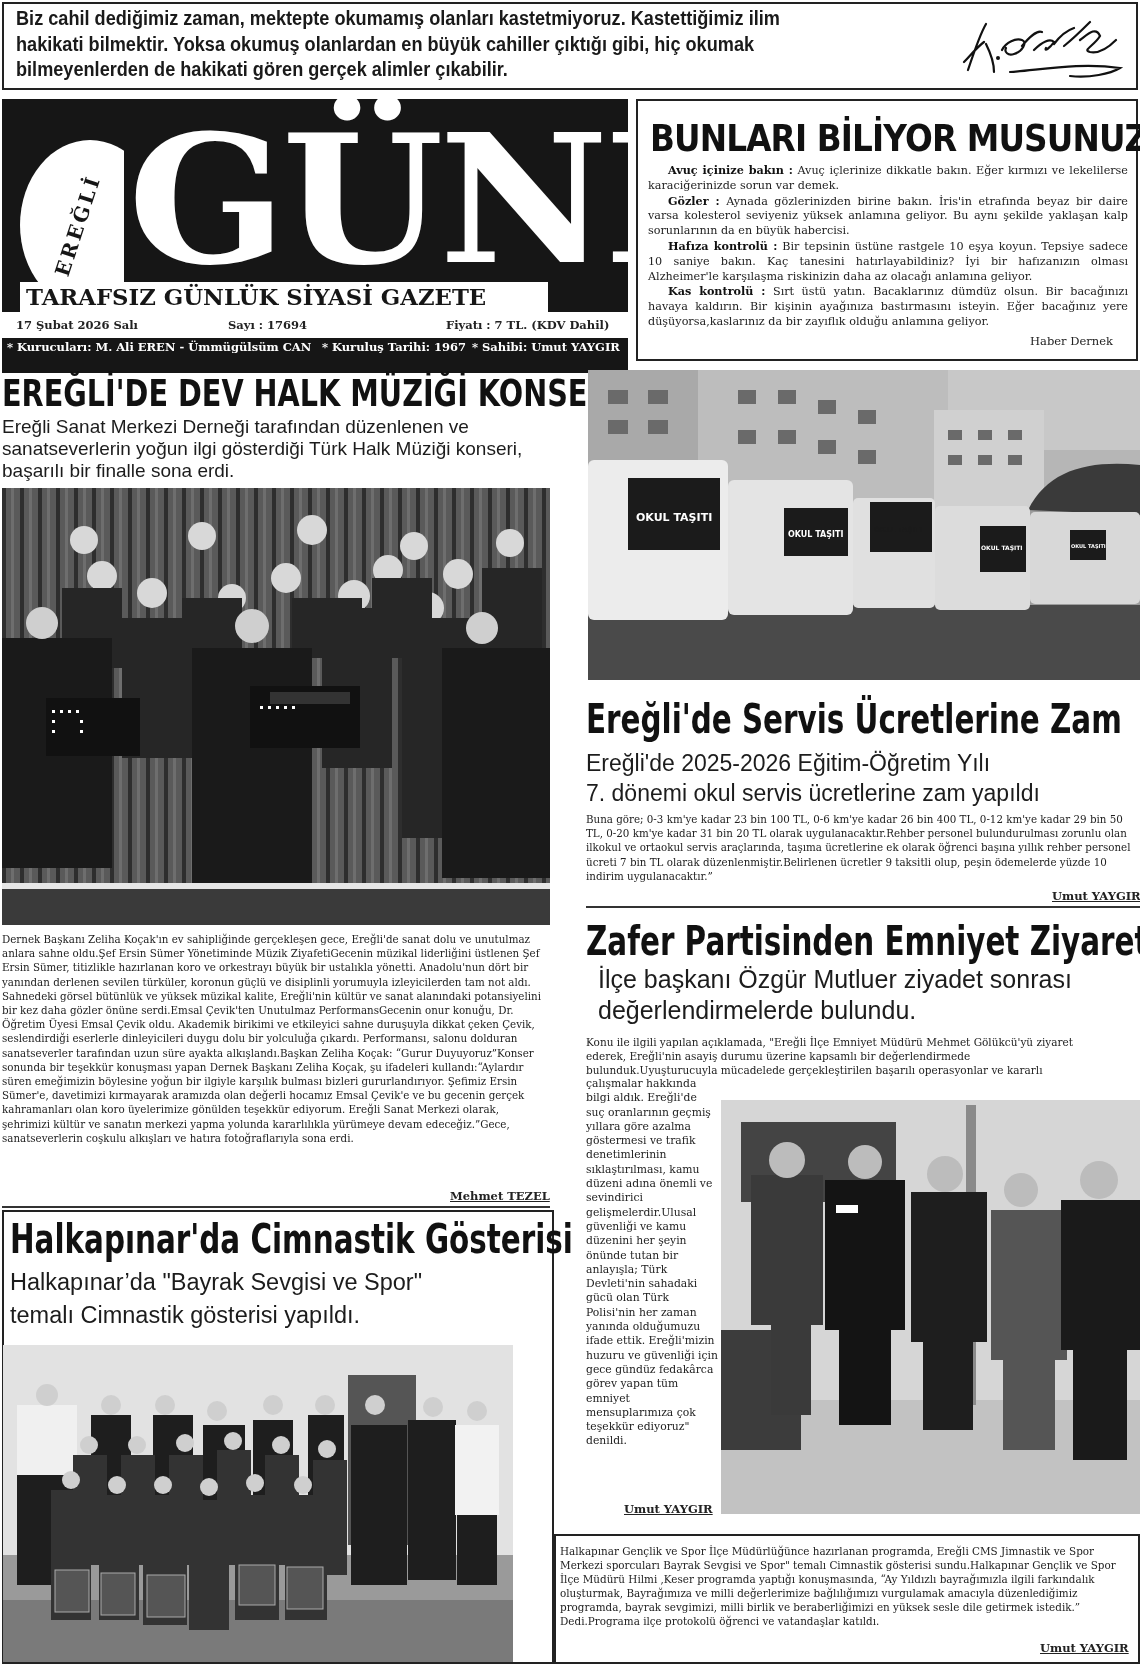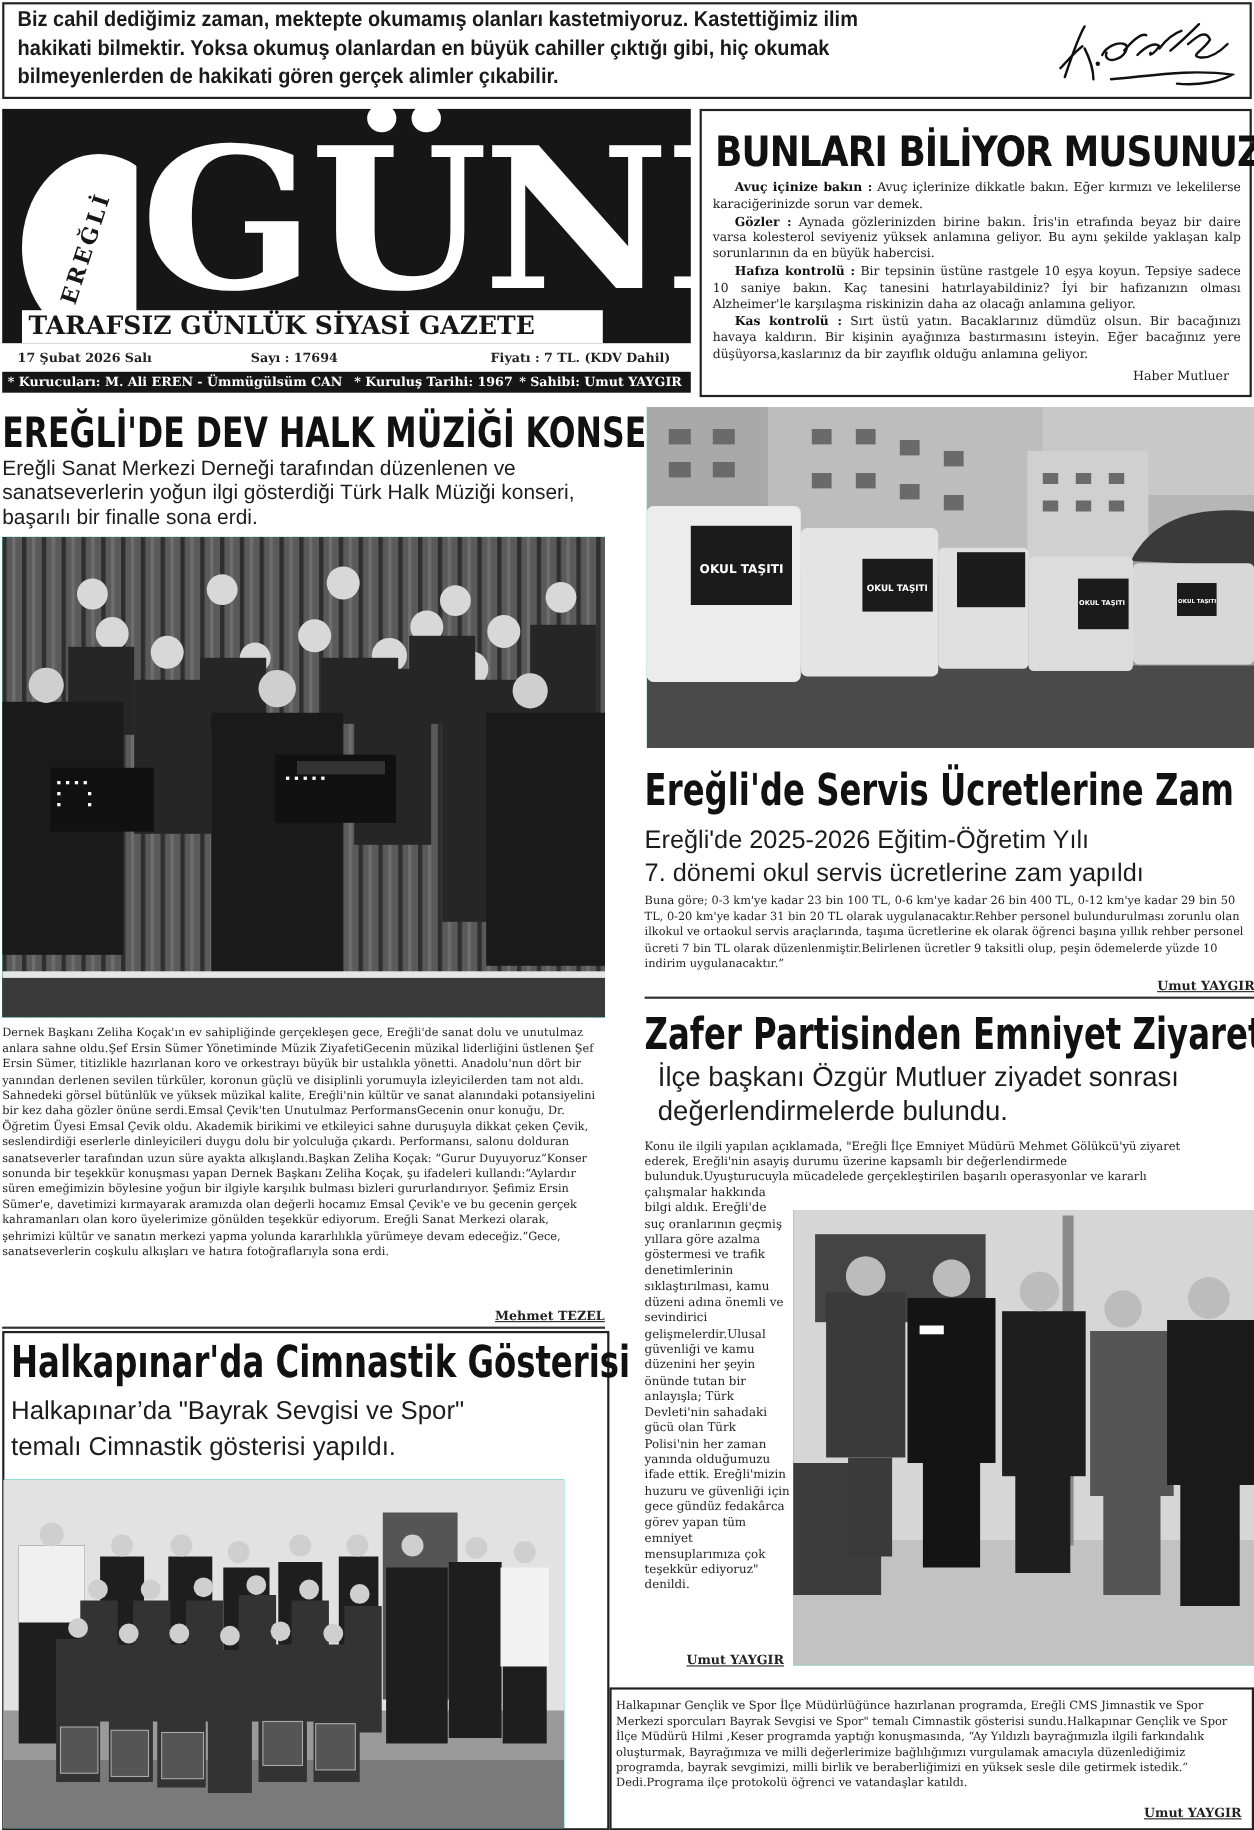--- a/index.html
+++ b/index.html
@@ -13,21 +13,21 @@
   .quote-text { left: 16px; top: 6px; width: 925px; font-family: "Liberation Sans", sans-serif; font-weight: bold; font-size: 19.5px; line-height: 25.5px; color: #1a1a1a; transform: scaleX(0.93); transform-origin: left top; white-space: pre-line; }
   .signature { left: 950px; top: 12px; width: 180px; height: 70px; }
 
   
   .masthead { left: 2px; top: 99px; width: 626px; height: 213px; background: #161616; }
   .mast-title { left: 128px; top: 4px; font-family: "DejaVu Serif", serif; font-weight: bold; color: #fff; font-size: 178px; line-height: 175px; letter-spacing: -4px; transform: scaleX(1.04); transform-origin: left top; }
   .mast-sub { left: 18px; top: 183px; width: 512px; height: 28px; background: #fff; }
   .mast-sub-text { left: 24px; top: 183px; font-family: "DejaVu Serif", serif; font-weight: bold; color: #161616; font-size: 23px; line-height: 28px; transform: scaleX(0.99); transform-origin: left top; white-space: nowrap; }
 
   .meta-line { top: 318px; font-family: "DejaVu Serif", serif; font-weight: bold; font-size: 11.5px; color: #222; white-space: nowrap; }
-  .founders-bar { left: 2px; top: 338px; width: 626px; height: 19px; background: #161616; color: #fff; font-family: "DejaVu Serif", serif; font-weight: bold; font-size: 11.5px; line-height: 19px; }
+  .founders-bar { left: 2px; top: 338px; width: 626px; height: 35px; background: #161616; color: #fff; font-family: "DejaVu Serif", serif; font-weight: bold; font-size: 11.5px; line-height: 19px; }
   .founders-bar span { position: absolute; top: 0; white-space: nowrap; }
 
   
   .bunlari-box { left: 636px; top: 99px; width: 502px; height: 262px; border: 2px solid #222; }
   .bunlari-title { left: 650px; top: 116px; font-family: "DejaVu Sans", sans-serif; font-weight: bold; font-size: 38px; letter-spacing: -1px; line-height: 44px; transform: scaleX(0.86); transform-origin: left top; white-space: nowrap; color: #111; }
   .bunlari-body { left: 648px; top: 163px; width: 480px; font-family: "DejaVu Serif", serif; font-size: 11.2px; line-height: 14.8px; text-align: justify; color: #222; }
   .bunlari-body p { text-indent: 20px; }
   .bunlari-body b { color: #111; }
   .bunlari-sign { left: 1030px; top: 334px; font-size: 11.5px; color: #222; }
 
@@ -74,21 +74,21 @@
 </div>
 
 <div class="abs bunlari-box"></div>
 <div class="abs bunlari-title">BUNLARI BİLİYOR MUSUNUZ?</div>
 <div class="abs bunlari-body">
   <p><b>Avuç içinize bakın :</b><span> Avuç içlerinize dikkatle bakın. Eğer kırmızı ve lekelilerse karaciğerinizde sorun var demek.</span></p>
   <p><b>Gözler :</b><span> Aynada gözlerinizden birine bakın. İris'in etrafında beyaz bir daire varsa kolesterol seviyeniz yüksek anlamına geliyor. Bu aynı şekilde yaklaşan kalp sorunlarının da en büyük habercisi.</span></p>
   <p><b>Hafıza kontrolü :</b><span> Bir tepsinin üstüne rastgele 10 eşya koyun. Tepsiye sadece 10 saniye bakın. Kaç tanesini hatırlayabildiniz? İyi bir hafızanızın olması Alzheimer'le karşılaşma riskinizin daha az olacağı anlamına geliyor.</span></p>
   <p><b>Kas kontrolü :</b><span> Sırt üstü yatın. Bacaklarınız dümdüz olsun. Bir bacağınızı havaya kaldırın. Bir kişinin ayağınıza bastırmasını isteyin. Eğer bacağınız yere düşüyorsa,kaslarınız da bir zayıflık olduğu anlamına geliyor.</span></p>
 </div>
-<div class="abs bunlari-sign">Haber Mutluer</div>
+<div class="abs bunlari-sign">Haber Dernek</div>
 
 <div class="abs hl-condensed" style="left:2px;top:372px;font-size:38px;line-height:42px;transform:scaleX(0.755);">EREĞLİ'DE DEV HALK MÜZİĞİ KONSERİ</div>
 <div class="abs deck" style="left:2px;top:416px;font-size:19px;line-height:22px;">
   <div>Ereğli Sanat Merkezi Derneği tarafından düzenlenen ve</div>
   <div>sanatseverlerin yoğun ilgi gösterdiği Türk Halk Müziği konseri,</div>
   <div>başarılı bir finalle sona erdi.</div>
 </div>
 <div class="abs photo" style="left:2px;top:488px;width:548px;height:437px;">
   <svg width="548" height="437" viewBox="0 0 548 437" aria-label="Koro ve orkestra sahnede konser veriyor">
     <defs>

